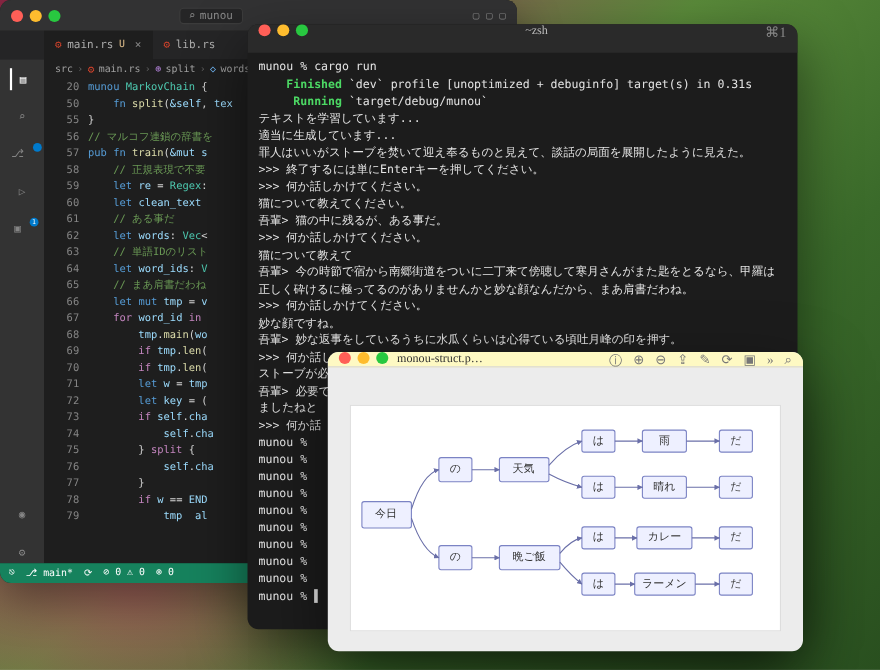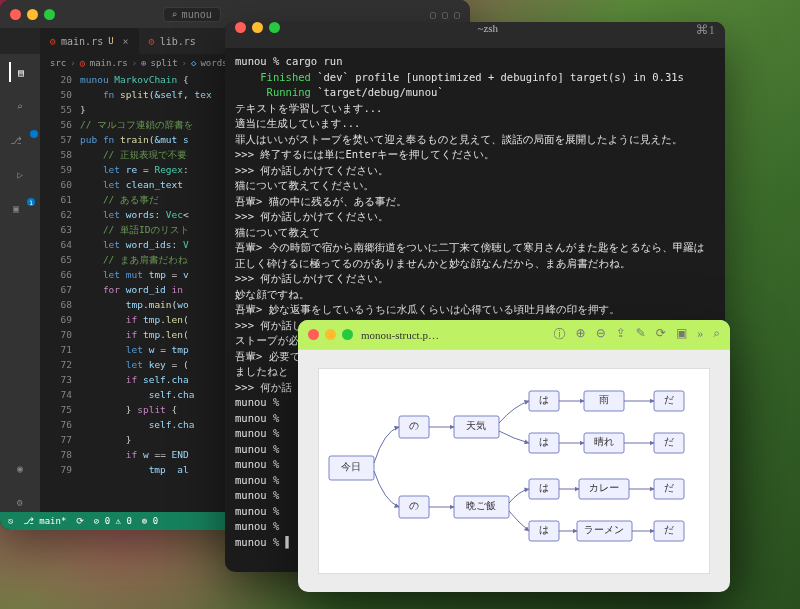--- a/index.html
+++ b/index.html
@@ -54,28 +54,28 @@
   
   .term{position:absolute;left:225px;top:22px;width:500px;height:550px;
     background:#1c1c1c;border-radius:10px;overflow:hidden;
     font-family:Menlo,monospace;font-size:10.5px;color:#e4e4e4;
     box-shadow:0 20px 50px rgba(0,0,0,0.5)}
   .term-title{height:26px;background:#2a2a2a;display:flex;align-items:flex-start;padding:0 10px;
     color:#bbb;font-family:-apple-system;font-size:11px}
   .term-title .name{margin:0 auto}
   .term-title .right{color:#888;font-size:13px}
   .term-body{padding:6px 10px;line-height:15.5px;white-space:pre-wrap;word-break:break-all}
-  .tg{color:#4cd964;font-weight:normal}
+  .tg{color:#4cd964;font-weight:bold}
 
   
   .preview{position:absolute;left:298px;top:320px;width:432px;height:272px;
     background:#ececec;border-radius:10px;overflow:hidden;
     box-shadow:0 25px 60px rgba(0,0,0,0.5)}
-  .pv-title{height:30px;background:#bef264;border-bottom:1px solid #d6d6d6;display:flex;
-    align-items:center;padding:0 10px;font-family:-apple-system;font-size:11px;color:#555}
+  .pv-title{height:14px;background:#fef9c3;border-bottom:1px solid #d6d6d6;display:flex;
+    align-items:flex-start;padding:0 10px;font-family:-apple-system;font-size:11px;color:#555}
   .pv-title .fname{margin-left:8px;color:#333;font-weight:500}
   .pv-tools{margin-left:auto;display:flex;gap:10px;color:#777;font-size:12px}
   .pv-tools span{cursor:pointer}
   .pv-canvas{position:absolute;left:20px;top:48px;right:20px;bottom:18px;background:#fff;
     border:1px solid #ddd}
   .pv-canvas svg{width:100%;height:100%}
   .pv-canvas .node{fill:#eef0ff;stroke:#7b83c4;stroke-width:1}
   .pv-canvas text{font-size:10px;fill:#333;font-family:-apple-system;text-anchor:middle;dominant-baseline:middle}
   .pv-canvas .edge{stroke:#6a6fa8;stroke-width:1;fill:none;marker-end:url(#arrow)}
 </style>

